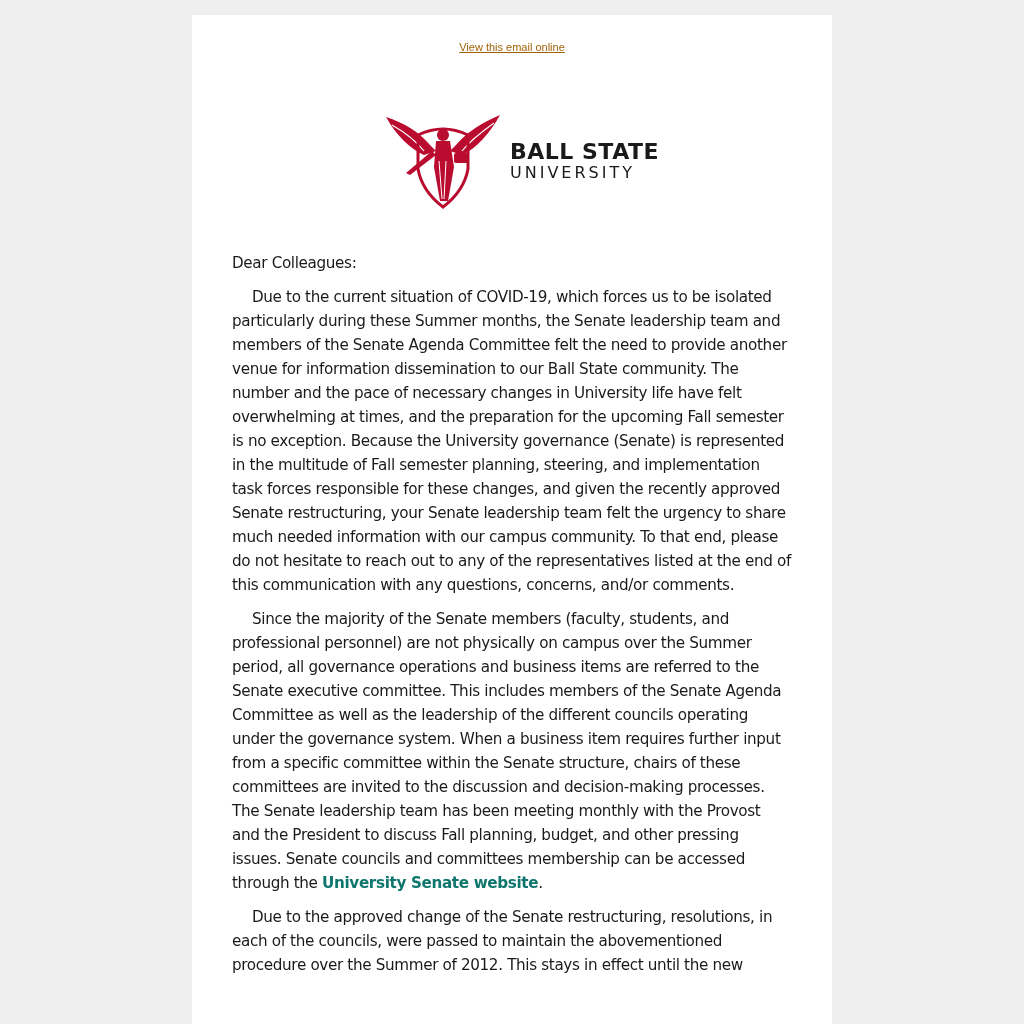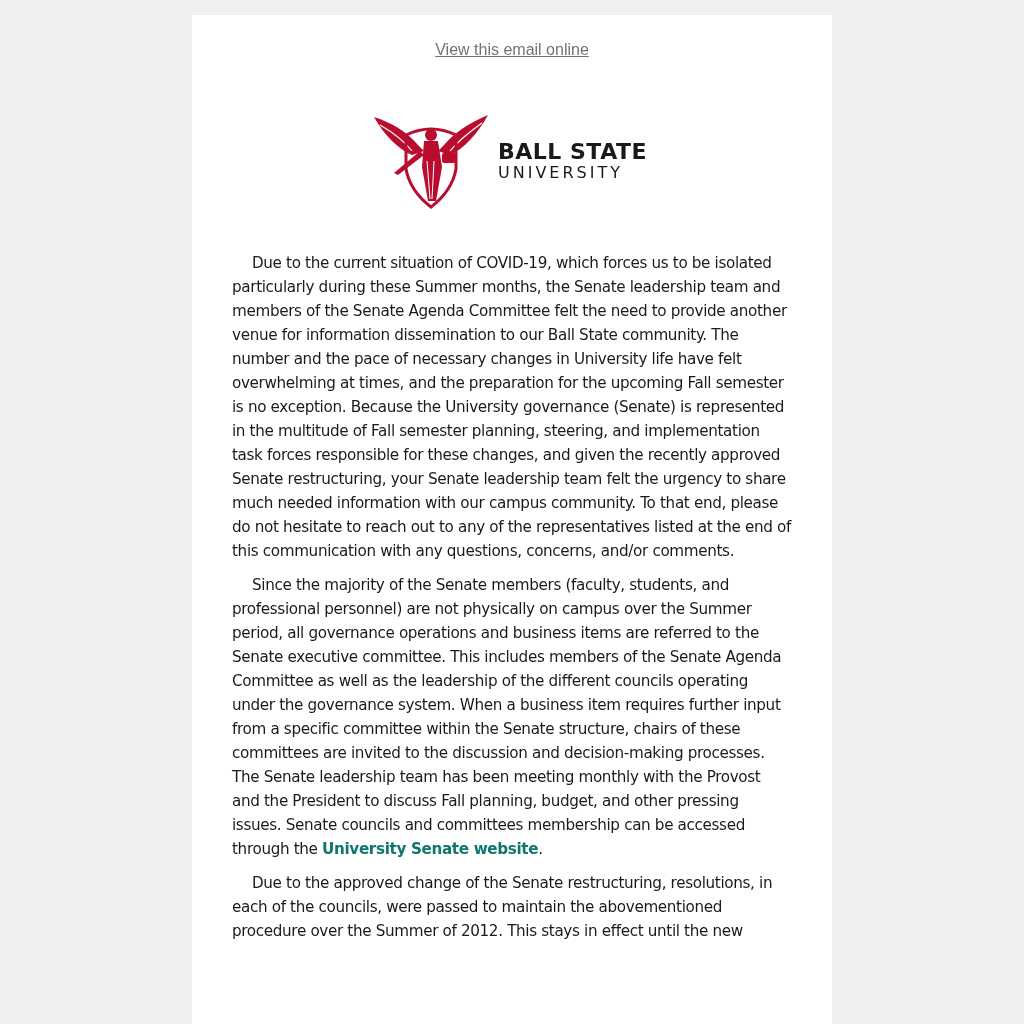--- a/index.html
+++ b/index.html
@@ -10,26 +10,26 @@
   }
   .card {
     position: absolute; left: 192px; top: 15px;
     width: 640px; height: 1020px;
     background: #ffffff;
   }
   .view-online {
     position: absolute; top: 26px; left: 0; width: 640px;
     text-align: center;
     font-family: "Liberation Sans", sans-serif;
-    font-size: 16px; color: #737373;
+    font-size: 11px; color: #a16207;
     text-decoration: underline;
     cursor: pointer;
   }
   .logo {
-    position: absolute; left: 180px; top: 96px;
+    position: absolute; left: 192px; top: 96px;
     width: 282px; height: 100px;
     display: flex; align-items: center;
   }
   .logo svg { display: block; }
   .logo-text {
     margin-left: 8px;
     font-family: "DejaVu Sans", sans-serif;
     color: #1a1a1a;
     line-height: 1;
   }
@@ -68,17 +68,18 @@
       <rect x="70" y="42" width="14" height="10" rx="2" fill="#ba0c2f"></rect>
       <path d="M55 50 L58 88 M62 50 L60 88" stroke="#fff" stroke-width="1" fill="none"></path>
     </svg>
     <div class="logo-text">
       <div class="logo-line1">BALL STATE</div>
       <div class="logo-line2">UNIVERSITY</div>
     </div>
   </div>
 
   <div class="body-text">
+    <p>Dear Colleagues:</p>
     <p class="indent">Due to the current situation of COVID-19, which forces us to be isolated particularly during these Summer months, the Senate leadership team and members of the Senate Agenda Committee felt the need to provide another venue for information dissemination to our Ball State community. The number and the pace of necessary changes in University life have felt overwhelming at times, and the preparation for the upcoming Fall semester is no exception. Because the University governance (Senate) is represented in the multitude of Fall semester planning, steering, and implementation task forces responsible for these changes, and given the recently approved Senate restructuring, your Senate leadership team felt the urgency to share much needed information with our campus community. To that end, please do not hesitate to reach out to any of the representatives listed at the end of this communication with any questions, concerns, and/or comments.</p>
     <p class="indent"><span>Since the majority of the Senate members (faculty, students, and professional personnel) are not physically on campus over the Summer period, all governance operations and business items are referred to the Senate executive committee. This includes members of the Senate Agenda Committee as well as the leadership of the different councils operating under the governance system. When a business item requires further input from a specific committee within the Senate structure, chairs of these committees are invited to the discussion and decision-making processes. The Senate leadership team has been meeting monthly with the Provost and the President to discuss Fall planning, budget, and other pressing issues. Senate councils and committees membership can be accessed through the </span><a class="link">University Senate website</a><span>.</span></p>
     <p class="indent">Due to the approved change of the Senate restructuring, resolutions, in each of the councils, were passed to maintain the abovementioned procedure over the Summer of 2012. This stays in effect until the new</p>
   </div>
 </div>
 
 </body></html>

